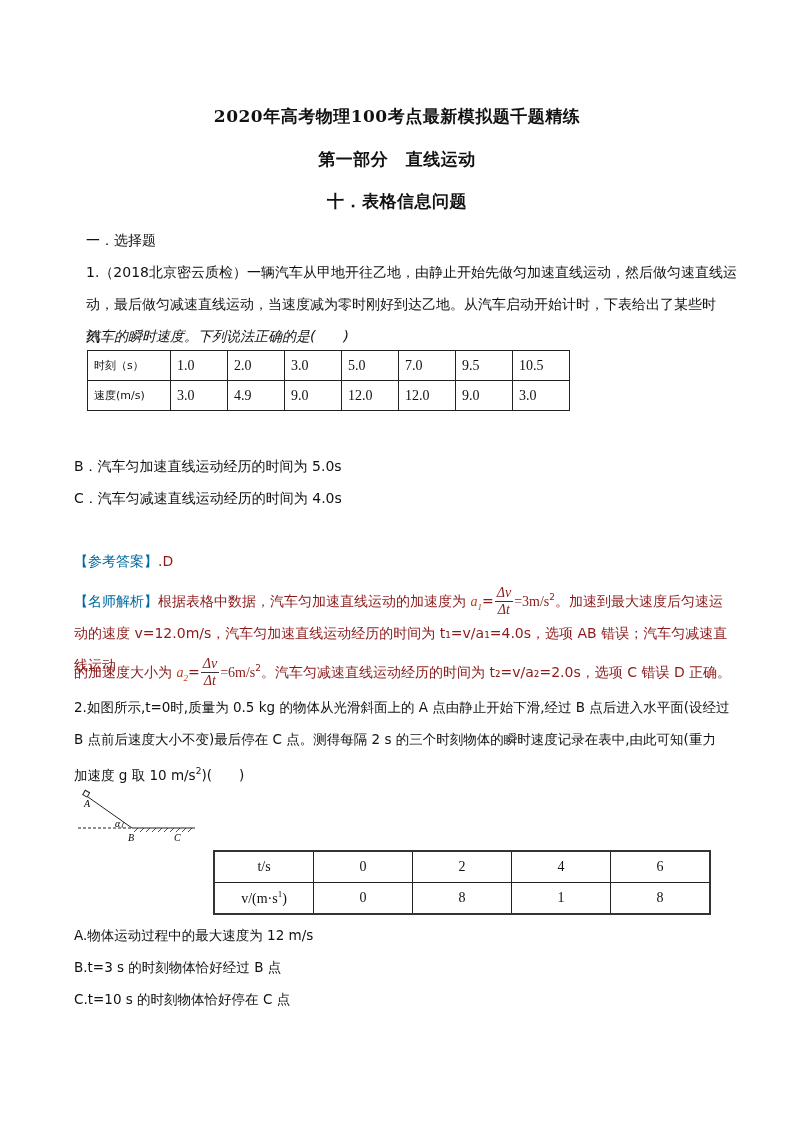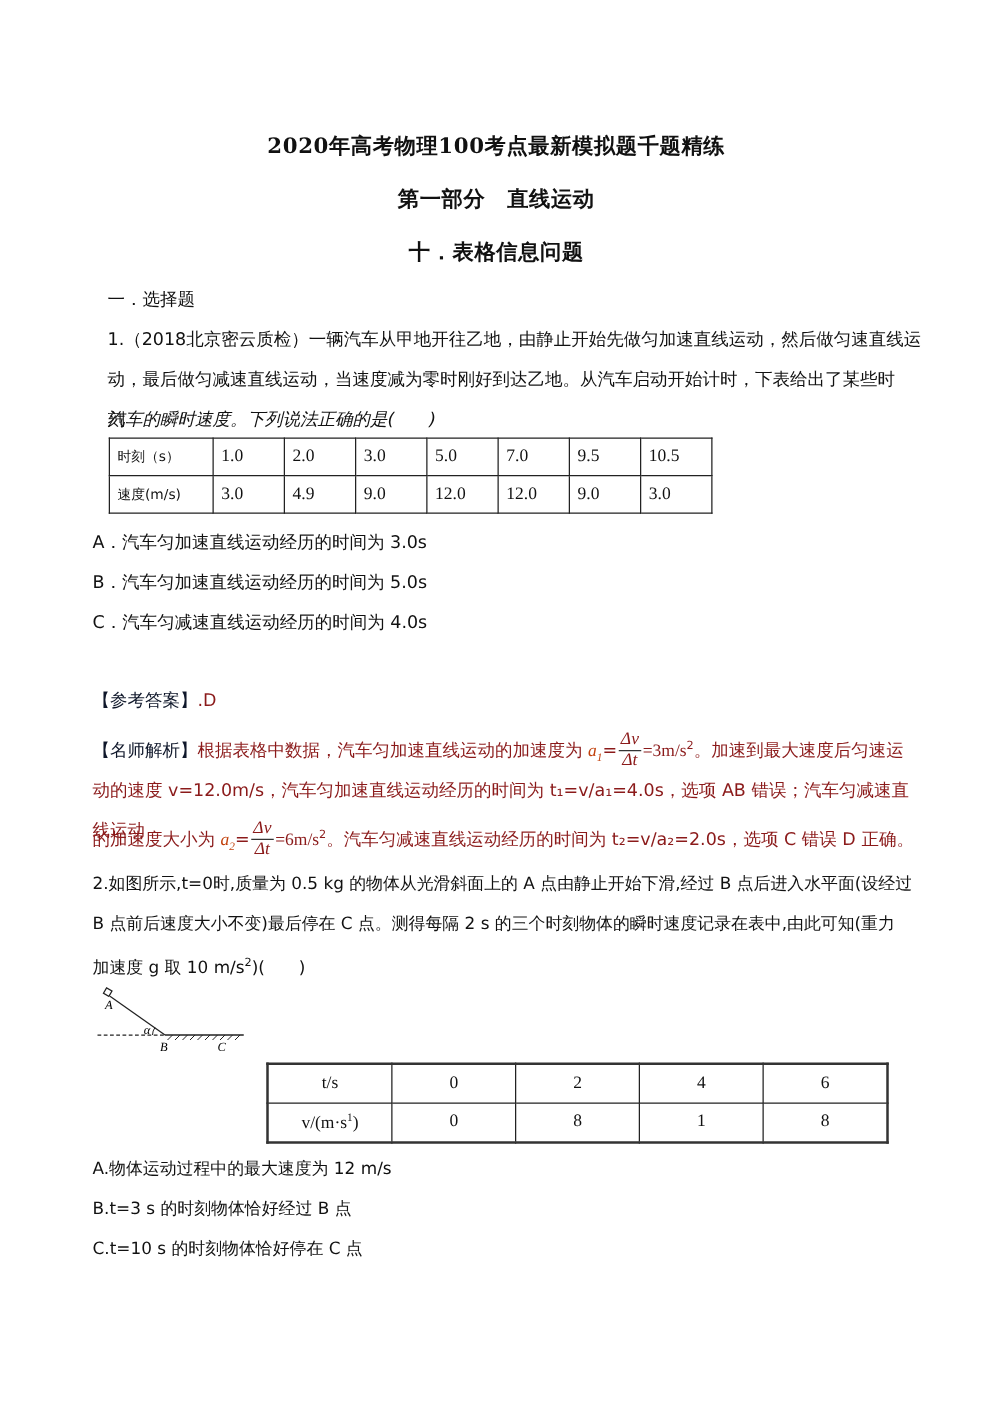--- a/index.html
+++ b/index.html
@@ -16,21 +16,21 @@
   .t1 { top: 105px; }
   .t2 { top: 148px; }
   .t3 { top: 190px; }
   .para {
     position: absolute; left: 86px; width: 640px;
     font-size: 14px; line-height: 32px;
     font-family: "DejaVu Sans", "Liberation Sans", sans-serif;
   }
   .serif { font-family: "Liberation Serif", "DejaVu Serif", serif; }
   .red { color: #c2410c; }
-  .ans-head { color: #0f172a; }
+  .ans-head { color: #0369a1; }
   .dark-red { color: #8b1a1a; }
   .ital { font-style: italic; }
   .frac {
     display: inline-block; vertical-align: middle; text-align: center;
     font-family: "Liberation Serif", serif; font-size: 14px; line-height: 16px;
     margin: 0 1px;
   }
   .frac .num { display: block; border-bottom: 1px solid #333; padding: 0 2px; }
   .frac .den { display: block; padding: 0 2px; }
   table.t { border-collapse: collapse; position: absolute; }
@@ -80,21 +80,20 @@
       <td>4.9</td>
       <td>9.0</td>
       <td>12.0</td>
       <td>12.0</td>
       <td>9.0</td>
       <td>3.0</td>
     </tr>
   </tbody>
     </table>
 
-  <div class="para" style="top:418px; left:74px;">A．汽车匀加速直线运动经历的时间为 3.0s</div>
   <div class="para" style="top:450px; left:74px;">B．汽车匀加速直线运动经历的时间为 5.0s</div>
   <div class="para" style="top:482px; left:74px;">C．汽车匀减速直线运动经历的时间为 4.0s</div>
 
   <div class="para" style="top:545px; left:74px;">
     <span class="ans-head">【参考答案】</span><span class="dark-red">.D</span>
   </div>
 
   <div class="para dark-red" style="top:581px; left:74px; width:660px;">
     <span class="ans-head">【名师解析】</span><span>根据表格中数据，汽车匀加速直线运动的加速度为 </span><span class="serif ital red"><span>a</span><sub>1</sub></span>=<span class="frac"><span class="num ital">Δv</span><span class="den ital">Δt</span></span><span class="serif">=3m/s</span><sup>2</sup><span>。加速到最大速度后匀速运</span>
   </div>

